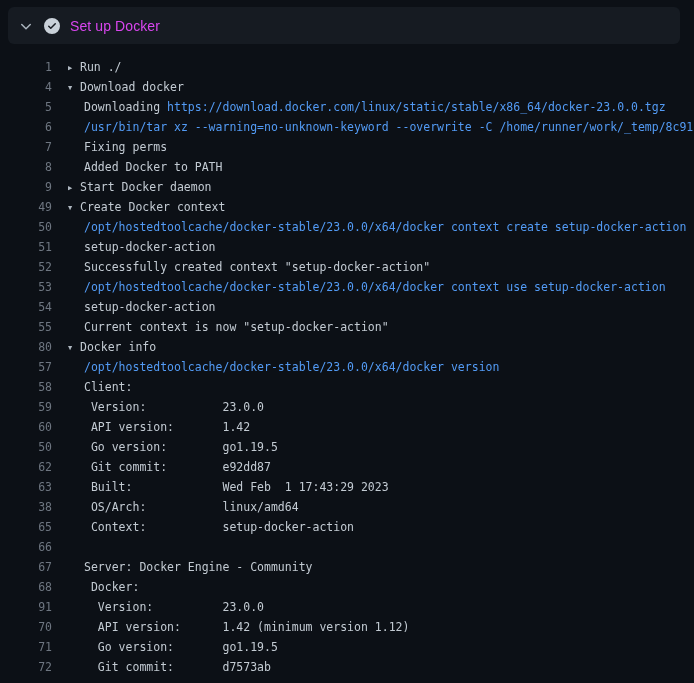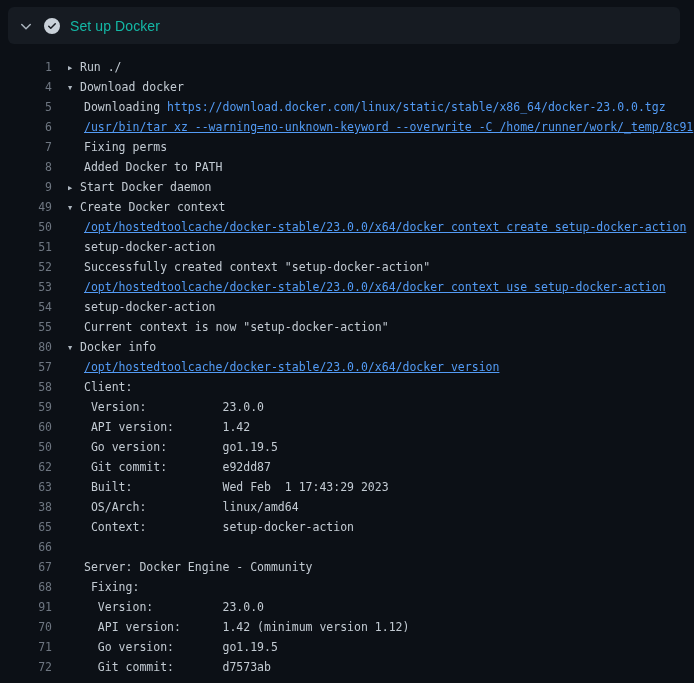--- a/index.html
+++ b/index.html
@@ -30,21 +30,21 @@
   }
   .hdr-status {
     width: 16px; height: 16px;
     flex: none;
     margin-left: 10px;
   }
   .hdr-title {
     margin-left: 10px;
     font-size: 14px;
     font-weight: 400;
-    color: #14b8a6;
+    color: #d946ef;
     letter-spacing: 0.1px;
   }
   
   .log {
     padding-top: 13px;
   }
   .row {
     display: flex;
     height: 20px;
     line-height: 20px;
@@ -69,21 +69,21 @@
   .row.group { cursor: pointer; }
   .arrow {
     display: inline-block;
     width: 12px;
     font-size: 7px;
     color: #afb8c1;
     vertical-align: 1.5px;
   }
   .text { color: #c3cbd3; }
   .plain-indent { margin-left: 16px; }
-  .cmd { color: #539bf5; text-decoration: underline; }
+  .cmd { color: #539bf5; }
   .loglink {
     color: #539bf5;
     cursor: pointer;
   }
 </style>
 </head>
 <body>
 
 <div>
 
@@ -121,20 +121,20 @@
       <div class="row"><a class="num">58</a><div class="content"><span class="text plain-indent">Client:</span></div></div>
       <div class="row"><a class="num">59</a><div class="content"><span class="text plain-indent"> Version:           23.0.0</span></div></div>
       <div class="row"><a class="num">60</a><div class="content"><span class="text plain-indent"> API version:       1.42</span></div></div>
       <div class="row"><a class="num">50</a><div class="content"><span class="text plain-indent"> Go version:        go1.19.5</span></div></div>
       <div class="row"><a class="num">62</a><div class="content"><span class="text plain-indent"> Git commit:        e92dd87</span></div></div>
       <div class="row"><a class="num">63</a><div class="content"><span class="text plain-indent"> Built:             Wed Feb  1 17:43:29 2023</span></div></div>
       <div class="row"><a class="num">38</a><div class="content"><span class="text plain-indent"> OS/Arch:           linux/amd64</span></div></div>
       <div class="row"><a class="num">65</a><div class="content"><span class="text plain-indent"> Context:           setup-docker-action</span></div></div>
       <div class="row"><a class="num">66</a><div class="content"><span class="text plain-indent"></span></div></div>
       <div class="row"><a class="num">67</a><div class="content"><span class="text plain-indent">Server: Docker Engine - Community</span></div></div>
-      <div class="row"><a class="num">68</a><div class="content"><span class="text plain-indent"> Fixing:</span></div></div>
+      <div class="row"><a class="num">68</a><div class="content"><span class="text plain-indent"> Docker:</span></div></div>
       <div class="row"><a class="num">91</a><div class="content"><span class="text plain-indent">  Version:          23.0.0</span></div></div>
       <div class="row"><a class="num">70</a><div class="content"><span class="text plain-indent">  API version:      1.42 (minimum version 1.12)</span></div></div>
       <div class="row"><a class="num">71</a><div class="content"><span class="text plain-indent">  Go version:       go1.19.5</span></div></div>
       <div class="row"><a class="num">72</a><div class="content"><span class="text plain-indent">  Git commit:       d7573ab</span></div></div>
     </div>
 
 </div>
 
 </body></html>

